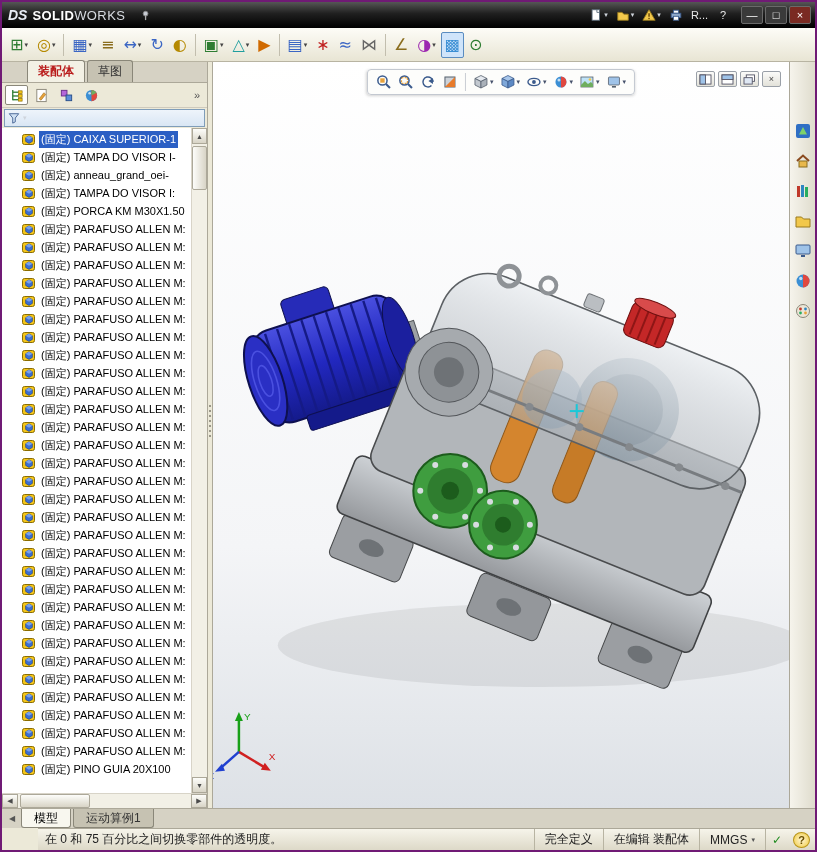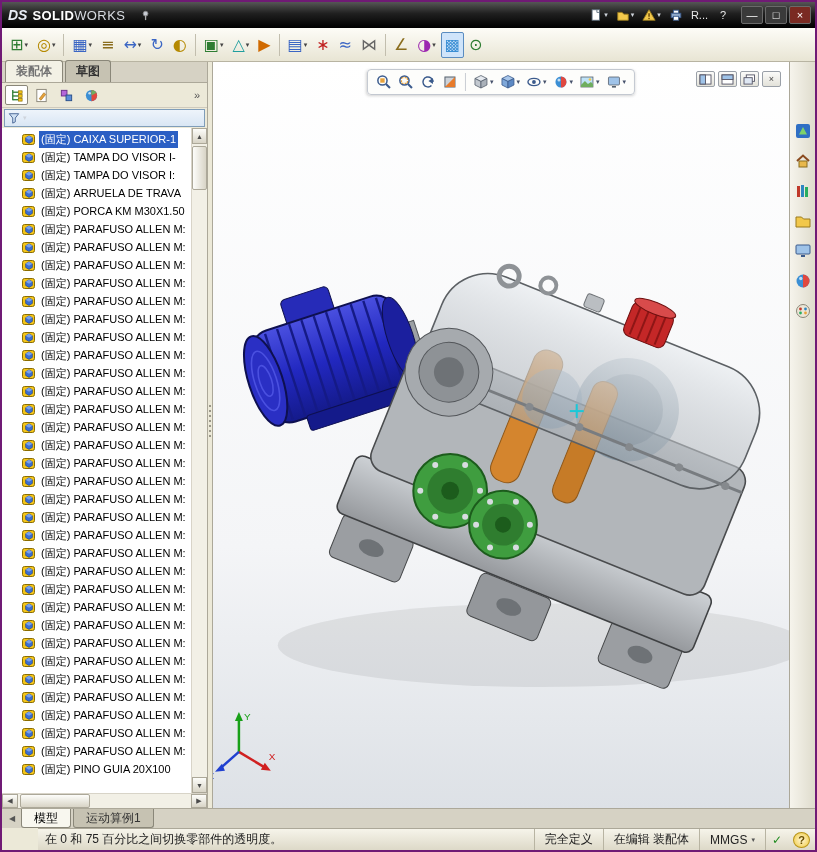--- a/index.html
+++ b/index.html
@@ -33,22 +33,22 @@
   .tb-btn.active{background:#cfe4fa;border-color:#5a8cc0;}
   .tb-glyph{font-size:16px;line-height:1;font-family:"DejaVu Sans",sans-serif;}
   .tb-btn .dd{color:#444;}
   .tb-sep{width:1px;height:22px;background:#c2beae;margin:0 3px;}
   
   .main{flex:1 1 auto;display:flex;min-height:0;}
   .left-col{width:206px;flex:0 0 206px;display:flex;flex-direction:column;background:#ece9d8;border-right:1px solid #aca899;}
   .cmd-tabs{height:21px;flex:0 0 21px;display:flex;align-items:flex-end;background:#d6d2c4;
     border-bottom:1px solid #aca899;padding:0 0 0 3px;gap:2px;}
   .cmd-tab{font-size:12px;padding:2px 10px 2px;border:1px solid #8a8779;border-bottom:none;
-    background:#c6c2b2;border-radius:3px 3px 0 0;color:#333;font-weight:bold;}
-  .cmd-tab.active{background:#f3f1e5;font-weight:bold;color:#737373;}
+    background:#c6c2b2;border-radius:3px 3px 0 0;color:#333;}
+  .cmd-tab.active{background:#f3f1e5;font-weight:bold;color:#b91c1c;margin-left:22px;}
   .panel-tabs{height:25px;flex:0 0 25px;background:#ece9d8;display:flex;align-items:center;
     padding:2px 3px;gap:2px;border-bottom:1px solid #cfcabc;}
   .ptab{width:23px;height:20px;display:flex;align-items:center;justify-content:center;
     border:1px solid transparent;border-radius:2px;}
   .ptab.active{background:#fff;border-color:#8a8779;}
   .ptab-overflow{margin-left:auto;font-size:11px;color:#555;padding:0 4px;}
   .filter-bar{height:18px;flex:0 0 18px;display:flex;align-items:center;margin:1px 2px;
     border:1px solid #7f9db9;background:linear-gradient(#eef4fb,#d9e6f4);padding:0 3px;gap:2px;}
   .filter-field{flex:1;height:12px;}
   .tree-area{flex:1 1 auto;position:relative;overflow:hidden;background:#fff;}
@@ -306,31 +306,31 @@
 <span class="tree-label">(固定) TAMPA DO VISOR I-</span>
             </div>
             <div class="tree-row">
   <span class="tree-icon">
     <svg viewBox="0 0 14 14" width="14" height="14">
       <rect x="0.5" y="2.5" width="12" height="10" rx="2" fill="#f5c518" stroke="#8a6d00"></rect>
       <polygon points="7,3.8 10.4,5.8 10.4,9.4 7,11.4 3.6,9.4 3.6,5.8" fill="#3b6fd4" stroke="#1d3f86" stroke-width="0.6"></polygon>
       <polygon points="7,3.8 10.4,5.8 7,7.8 3.6,5.8" fill="#7ba2e8"></polygon>
     </svg>
   </span>
+<span class="tree-label">(固定) anneau_grand_oei-</span>
+            </div>
+            <div class="tree-row">
+  <span class="tree-icon">
+    <svg viewBox="0 0 14 14" width="14" height="14">
+      <rect x="0.5" y="2.5" width="12" height="10" rx="2" fill="#f5c518" stroke="#8a6d00"></rect>
+      <polygon points="7,3.8 10.4,5.8 10.4,9.4 7,11.4 3.6,9.4 3.6,5.8" fill="#3b6fd4" stroke="#1d3f86" stroke-width="0.6"></polygon>
+      <polygon points="7,3.8 10.4,5.8 7,7.8 3.6,5.8" fill="#7ba2e8"></polygon>
+    </svg>
+  </span>
 <span class="tree-label">(固定) TAMPA DO VISOR I:</span>
-            </div>
-            <div class="tree-row">
-  <span class="tree-icon">
-    <svg viewBox="0 0 14 14" width="14" height="14">
-      <rect x="0.5" y="2.5" width="12" height="10" rx="2" fill="#f5c518" stroke="#8a6d00"></rect>
-      <polygon points="7,3.8 10.4,5.8 10.4,9.4 7,11.4 3.6,9.4 3.6,5.8" fill="#3b6fd4" stroke="#1d3f86" stroke-width="0.6"></polygon>
-      <polygon points="7,3.8 10.4,5.8 7,7.8 3.6,5.8" fill="#7ba2e8"></polygon>
-    </svg>
-  </span>
-<span class="tree-label">(固定) ARRUELA DE TRAVA</span>
             </div>
             <div class="tree-row">
   <span class="tree-icon">
     <svg viewBox="0 0 14 14" width="14" height="14">
       <rect x="0.5" y="2.5" width="12" height="10" rx="2" fill="#f5c518" stroke="#8a6d00"></rect>
       <polygon points="7,3.8 10.4,5.8 10.4,9.4 7,11.4 3.6,9.4 3.6,5.8" fill="#3b6fd4" stroke="#1d3f86" stroke-width="0.6"></polygon>
       <polygon points="7,3.8 10.4,5.8 7,7.8 3.6,5.8" fill="#7ba2e8"></polygon>
     </svg>
   </span>
 <span class="tree-label">(固定) PORCA KM M30X1.50</span>

